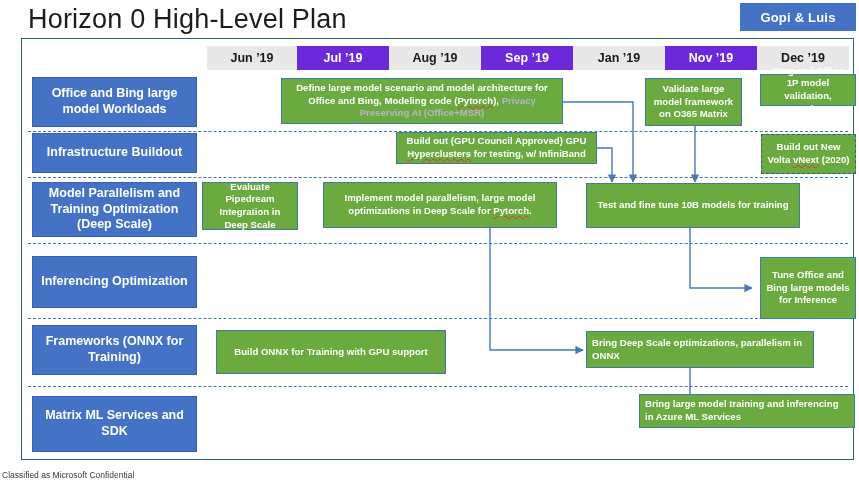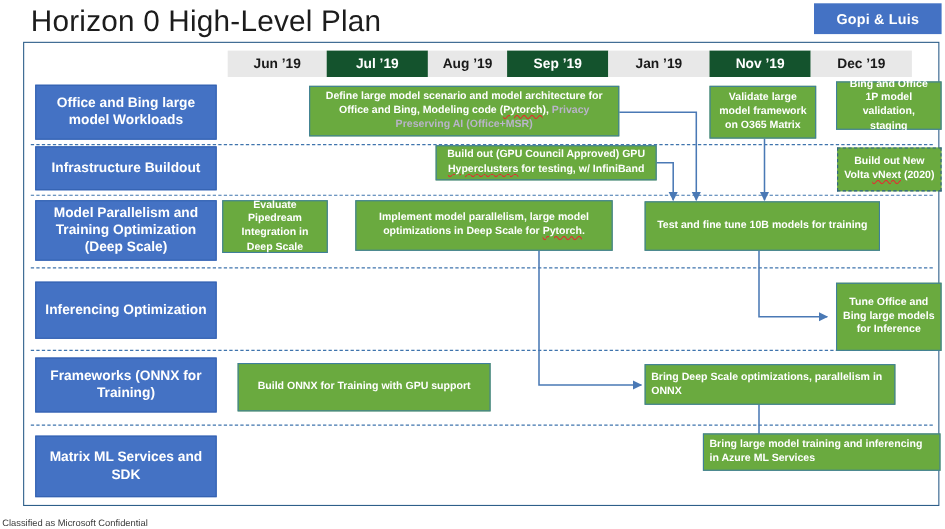--- a/index.html
+++ b/index.html
@@ -33,21 +33,21 @@
 
   
   .months{position:absolute;left:207px;top:46px;height:24px;display:flex;}
   .month{
     height:24px;
     display:flex;align-items:center;justify-content:center;
     font-size:12.5px;font-weight:700;
     box-sizing:border-box;
   }
   .month.light{background:#e8e8e8;color:#1a1a1a;}
-  .month.dark{background:#14532d;color:#ffffff;}
+  .month.dark{background:#6d28d9;color:#ffffff;}
 
   
   .lane-sep{
     position:absolute;left:28px;width:820px;height:0;
     border-top:1.4px dashed #3f74ad;
   }
 
   
   .lane-label{
     position:absolute;
@@ -90,21 +90,21 @@
 <div id="root">
 
   <div class="title">Horizon 0 High-Level Plan</div>
   <div class="owner-chip">Gopi &amp; Luis</div>
 
   <div class="frame"></div>
 
   <div class="months">
     <div class="month light" style="width:90px">Jun ’19</div>
     <div class="month dark" style="width:92px">Jul ’19</div>
-    <div class="month light" style="width:72px">Aug ’19</div>
+    <div class="month light" style="width:92px">Aug ’19</div>
     <div class="month dark" style="width:92px">Sep ’19</div>
     <div class="month light" style="width:92px">Jan ’19</div>
     <div class="month dark" style="width:92px">Nov ’19</div>
     <div class="month light" style="width:92px">Dec ’19</div>
   </div>
 
   <div class="lane-sep" style="top:131px"></div>
   <div class="lane-sep" style="top:177px"></div>
   <div class="lane-sep" style="top:243px"></div>
   <div class="lane-sep" style="top:318px"></div>
@@ -140,21 +140,21 @@
   </svg>
 
   <div class="task center" style="left:281px;top:78px;width:282px;height:46px">
     <span>
       <span>Define large model scenario and model architecture for Office and Bing,  Modeling code (</span><span class="sp">Pytorch</span><span>), </span><span class="muted">Privacy Preserving AI (Office+MSR)</span>
     </span>
   </div>
 
   <div class="task center" style="left:645px;top:78px;width:97px;height:48px">Validate large model framework on O365 Matrix</div>
 
-  <div class="task center" style="left:760px;top:74px;width:96px;height:44px">Bing and Office 1P model validation, staging</div>
+  <div class="task center" style="left:760px;top:74px;width:96px;height:32px">Bing and Office 1P model validation, staging</div>
 
   <div class="task center" style="left:396px;top:132px;width:201px;height:32px">
     <span>
       <span>Build out  (GPU Council Approved) GPU </span><span class="sp">Hyperclusters</span><span> for testing, w/ InfiniBand</span>
     </span>
   </div>
 
   <div class="task center selected" style="left:761px;top:134px;width:95px;height:40px">
     <span>
       <span>Build out  New Volta </span><span class="sp">vNext</span><span> (2020)</span>

